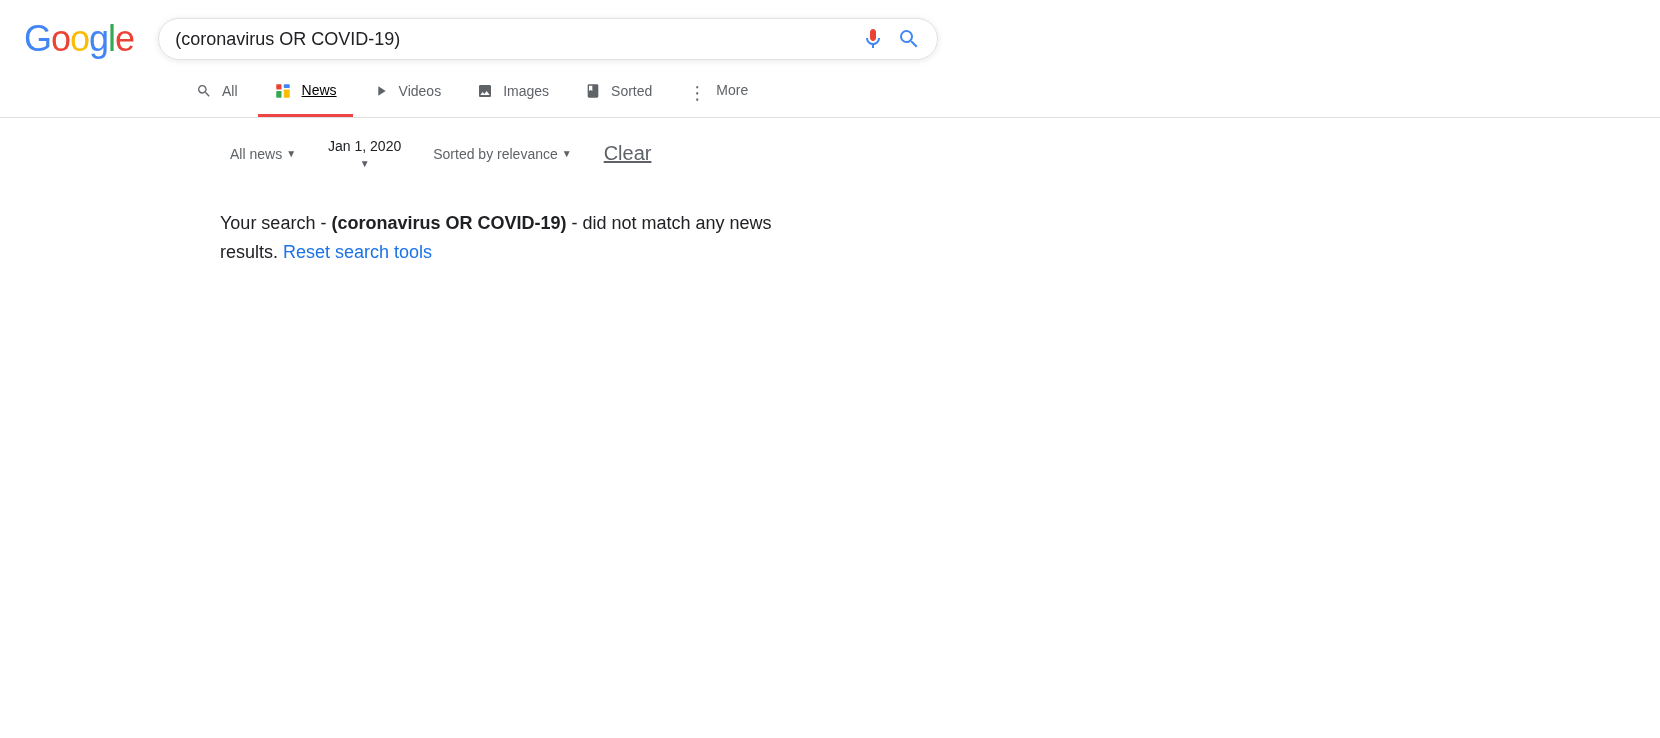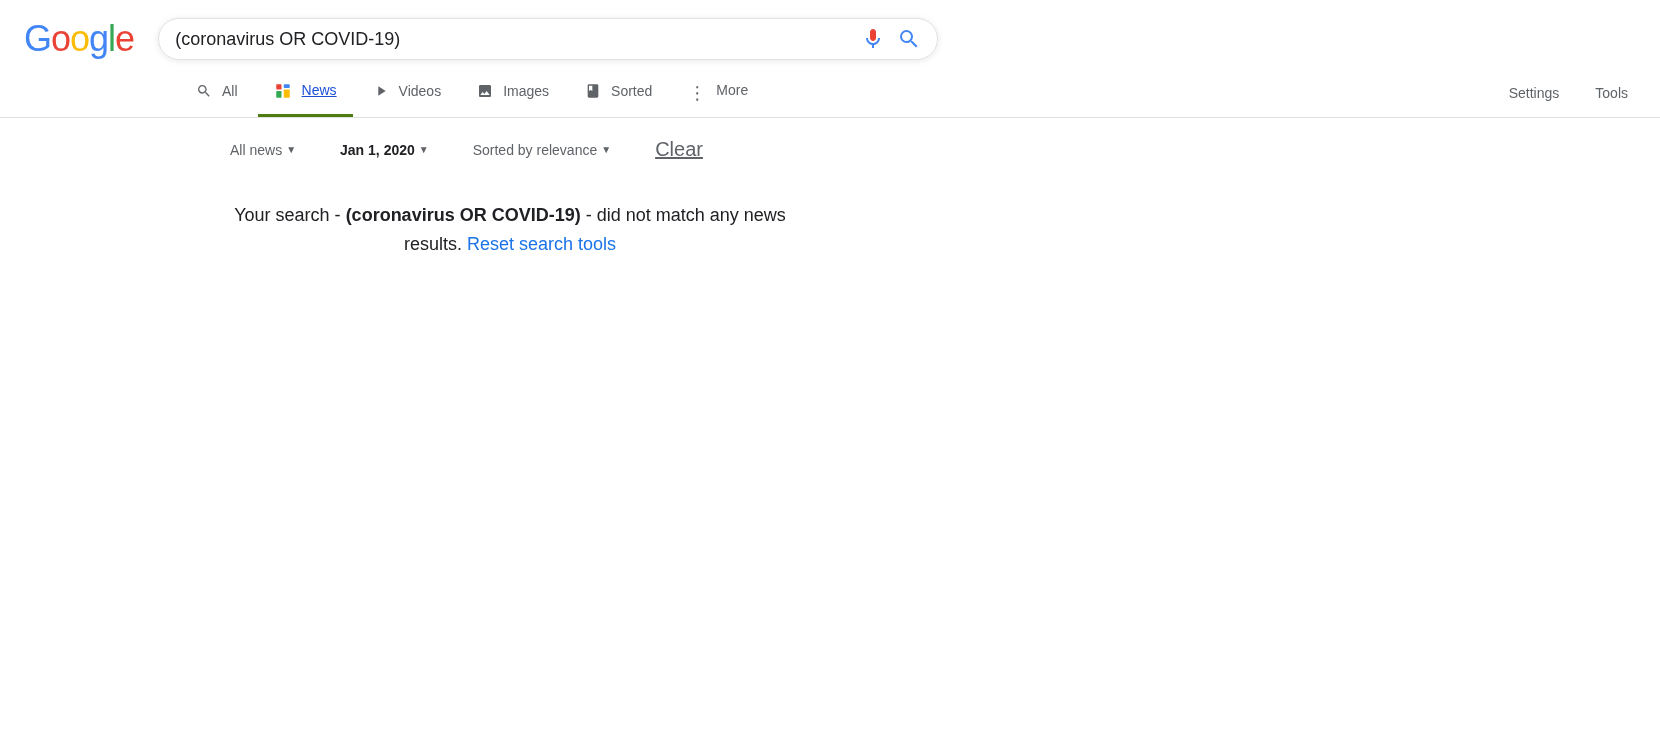--- a/index.html
+++ b/index.html
@@ -81,78 +81,78 @@
       padding: 10px 16px;
       font-size: 14px;
       color: #5f6368;
       cursor: pointer;
       border-bottom: 3px solid transparent;
       text-decoration: none;
       white-space: nowrap;
     }
 
     .nav-tab.active {
-      color: #1d4ed8;
-      border-bottom: 3px solid #4d7c0f;
+      color: #000000;
+      border-bottom: 3px solid #ef4444;
       text-decoration: underline;
     }
 
     .nav-tab .tab-icon {
       font-size: 16px;
     }
 
     .nav-right {
       margin-left: auto;
       display: flex;
       gap: 4px;
       padding-right: 16px;
     }
 
     
     .filter-bar {
       display: flex;
       align-items: center;
       padding: 14px 0 14px 220px;
-      gap: 24px;
+      gap: 12px;
     }
 
     .filter-btn {
       display: flex;
       align-items: center;
       gap: 4px;
       font-size: 14px;
       color: #5f6368;
       cursor: pointer;
       padding: 6px 10px;
       border-radius: 4px;
     }
 
     .filter-btn.active-date {
-      font-weight: bold;
-      color: #202124;
+      font-weight: normal;
+      color: #202124;
+      flex-direction: column;
     }
 
     .chevron {
       font-size: 10px;
       color: #5f6368;
     }
 
     .clear-btn {
       font-size: 20px;
       color: #5f6368;
       cursor: pointer;
       padding: 6px 10px;
       text-decoration: underline;
     }
 
     
     .main-content {
       padding: 20px 0 0 220px;
       max-width: 800px;
-      text-align: center;
     }
 
     .no-results-text {
       font-size: 18px;
       color: #202124;
       line-height: 1.6;
       margin-bottom: 20px;
     }
 
     .no-results-text strong {
@@ -262,28 +262,20 @@
         </svg>
     </span>
     <span>Sorted</span>
   </a>
 
   <a class="nav-tab">
     <span class="tab-icon" style="font-size:18px; color:#5f6368;">⋮</span>
     <span>More</span>
   </a>
 
-  <div class="nav-right">
-    <a class="nav-tab">
-      <span>Settings</span>
-    </a>
-    <a class="nav-tab">
-      <span>Tools</span>
-    </a>
-  </div>
 </nav>
 
 <div class="filter-bar">
   <div class="filter-btn">
     <span>All news</span>
     <span class="chevron">▼</span>
   </div>
   <div class="filter-btn active-date">
     <span>Jan 1, 2020</span>
     <span class="chevron">▼</span>

